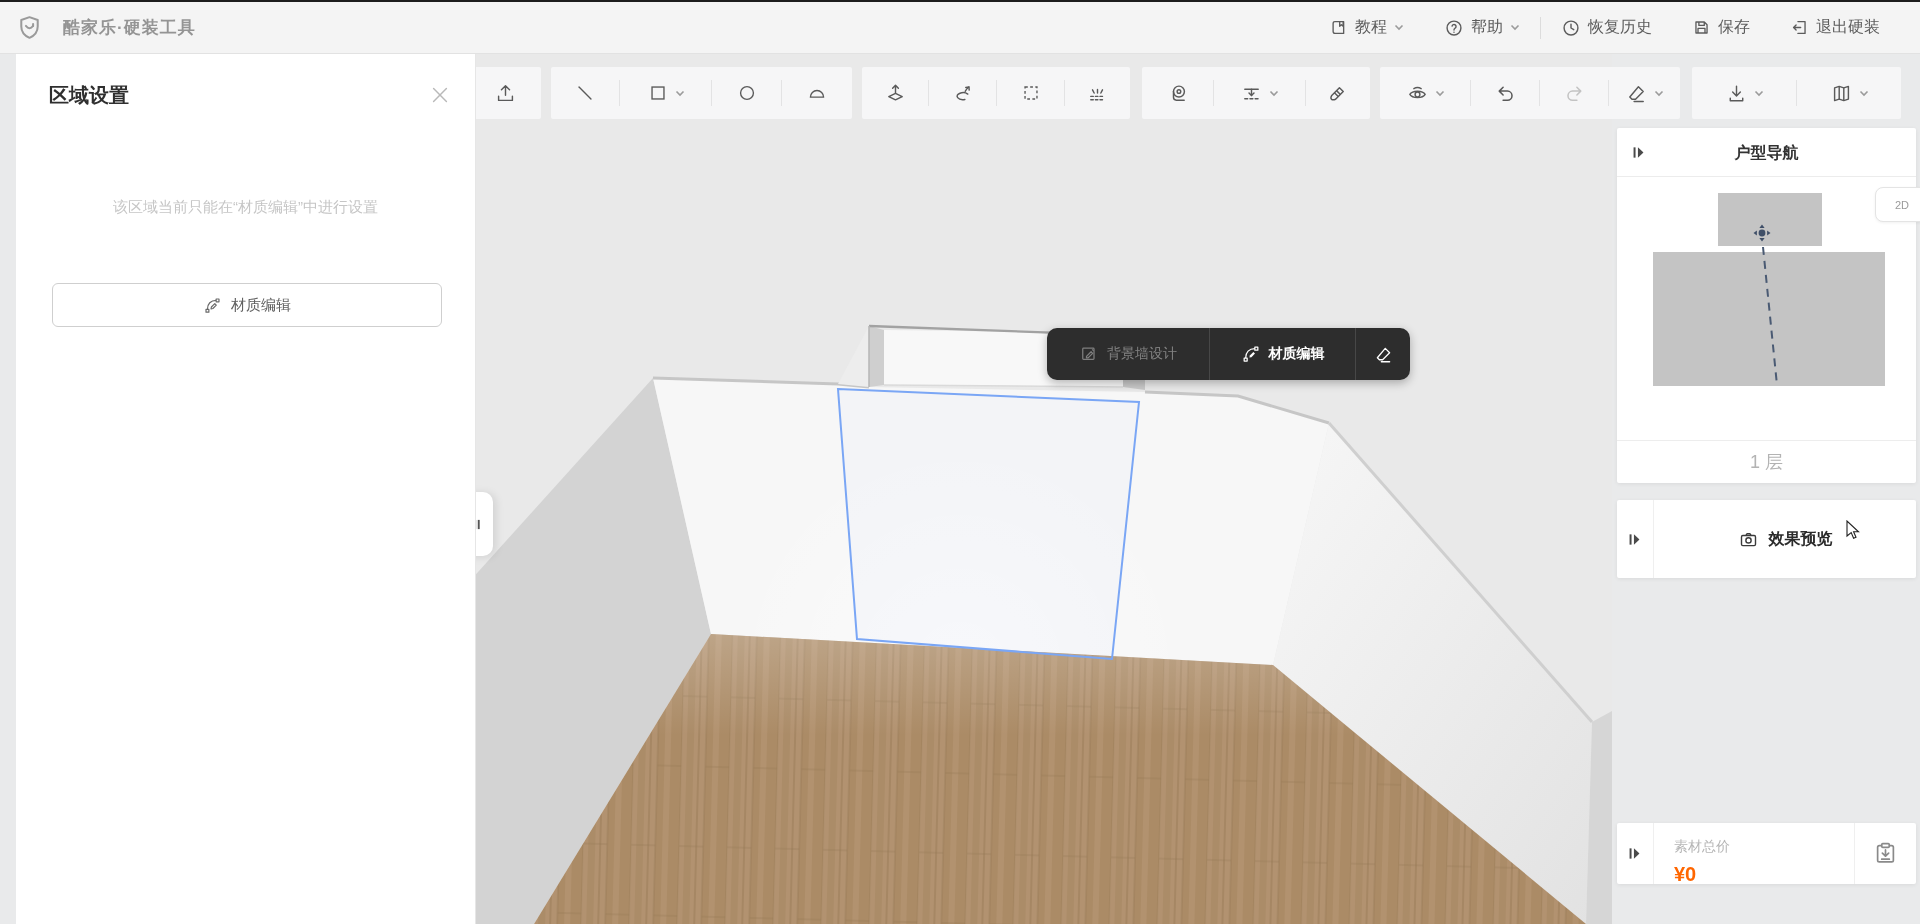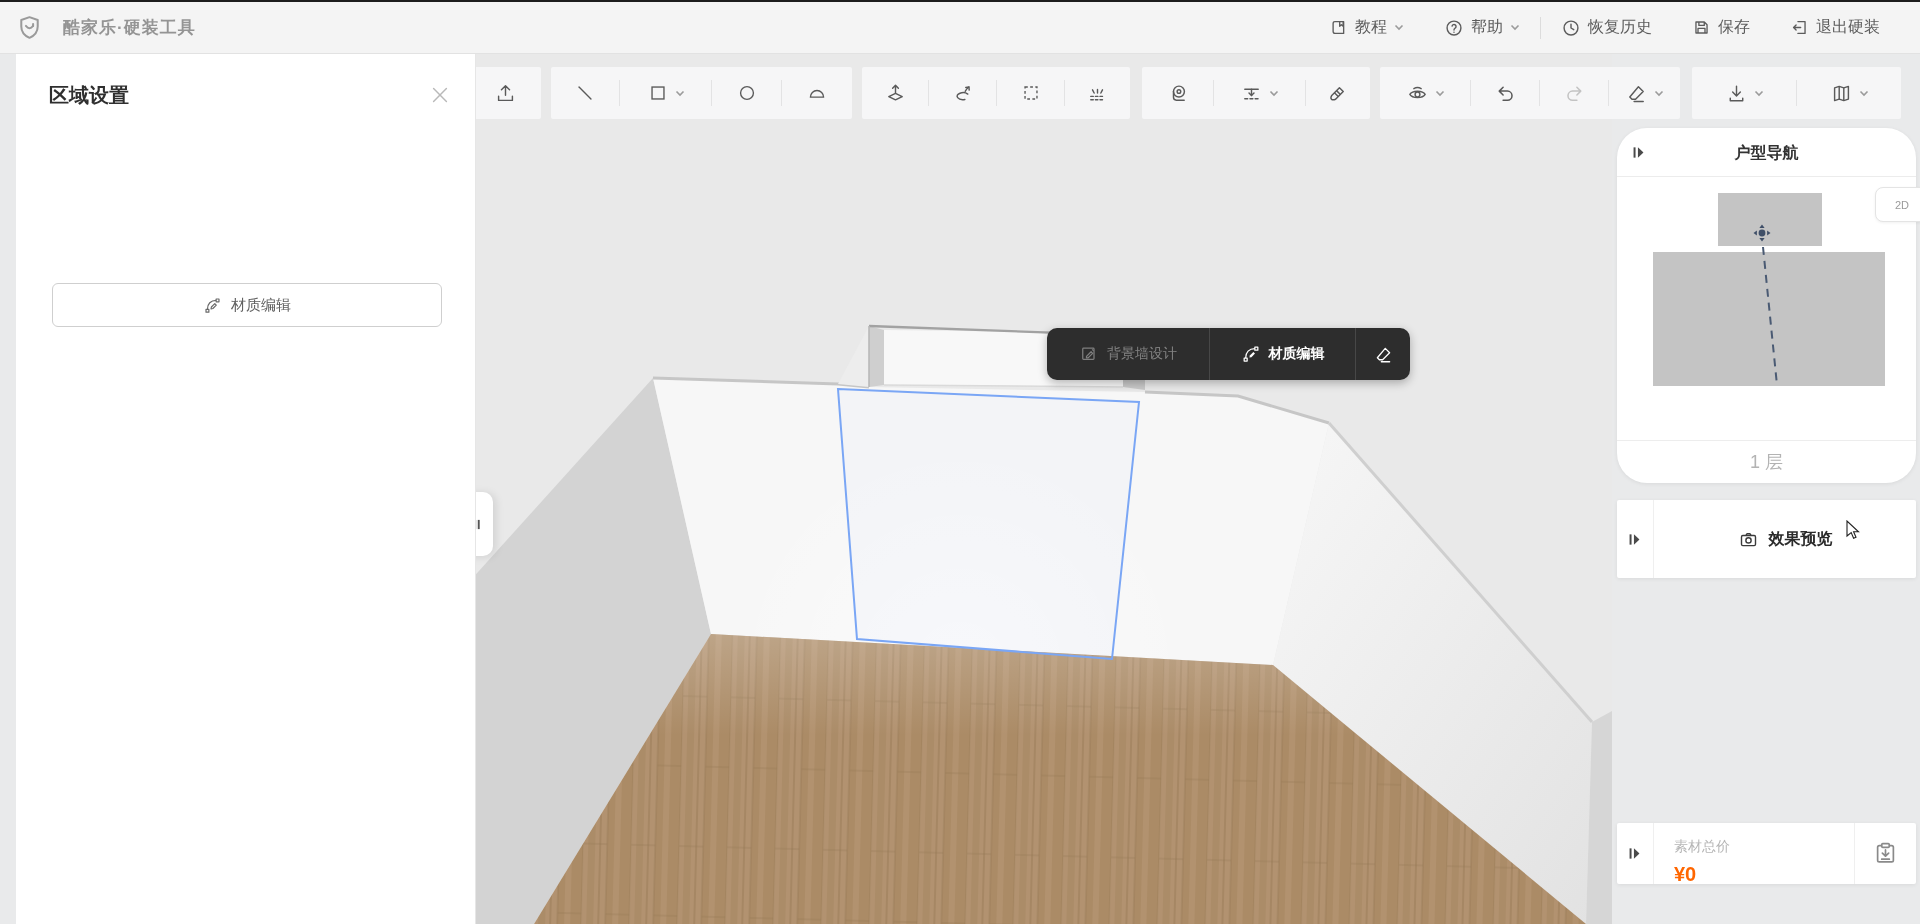--- a/index.html
+++ b/index.html
@@ -63,21 +63,21 @@
   
   .collapse-tab {
     position:absolute; left:460px; top:492px; width:33px; height:64px;
     background:#fff; border-radius:0 10px 10px 0;
     box-shadow:3px 1px 8px rgba(0,0,0,.10);
     display:flex; align-items:center; justify-content:center; cursor:pointer; z-index:24;
   }
 
   
   .card { position:absolute; left:1617px; width:299px; background:#fff; box-shadow:0 1px 4px rgba(0,0,0,.07); border-radius:2px; z-index:22; }
-  .card1 { top:128px; height:355px;border-radius:30px; }
+  .card1 { top:128px; height:355px; }
   .card1-header { position:relative; height:49px; border-bottom:1px solid #ececec; }
   .card1-title { text-align:center; line-height:49px; font-size:16px; font-weight:700; color:#333; }
   .expand-ic { position:absolute; left:13px; top:15px; width:19px; height:19px; cursor:pointer; }
   .minimap { position:relative; height:234px; }
   .mm-rect { position:absolute; background:#c4c4c4; }
   .mm-r1 { left:101px; top:16px; width:104px; height:53px; }
   .mm-r2 { left:36px;  top:75px; width:232px; height:134px; }
   .mode2d {
     position:absolute; left:258px; top:10px; width:54px; height:35px;
     background:#fff; border:1px solid #e4e4e4; border-radius:8px;
@@ -213,20 +213,21 @@
       <span>退出硬装</span>
     </div>
   </div>
 </div>
 
 <div class="left-panel">
   <div class="lp-title">区域设置</div>
   <svg class="lp-close" viewBox="0 0 24 24" fill="none" stroke="#b9b9b9" stroke-width="1.6" stroke-linecap="round">
     <path d="M5 5 L19 19 M19 5 L5 19"></path>
   </svg>
+  <div class="lp-msg">该区域当前只能在“材质编辑”中进行设置</div>
   <div class="lp-btn">
     <svg width="19" height="19" viewBox="0 0 24 24" fill="none" stroke="#6a6a6a" stroke-width="1.5" stroke-linejoin="round">
       <rect x="3.8" y="16.8" width="3.6" height="3.6"></rect>
       <rect x="16.6" y="3.8" width="3.6" height="3.6"></rect>
       <path d="M5.6 16.8 C5.6 9.7 9.7 5.6 16.6 5.6"></path>
       <path d="M10.6 13.9 l4.3 -4.3 1.9 1.9 -4.3 4.3 -2.4 0.5 z"></path>
     </svg>
     <span>材质编辑</span>
   </div>
 </div>

